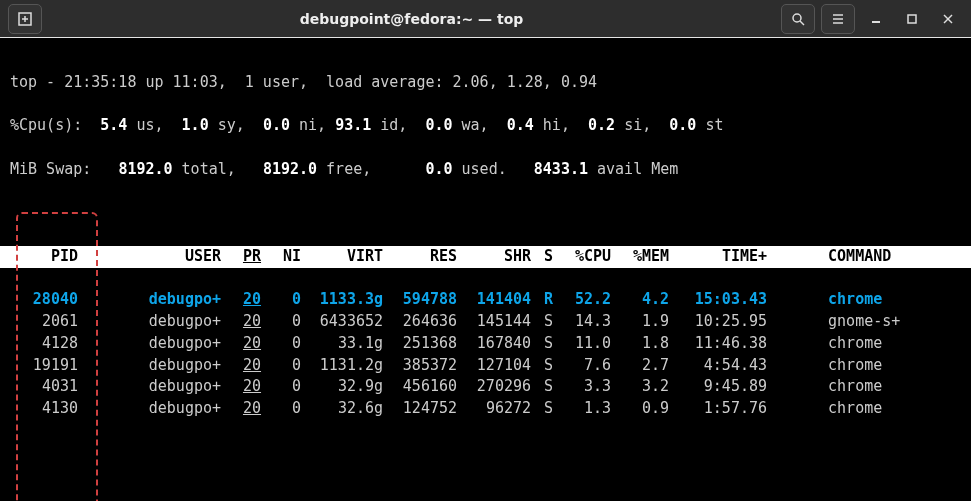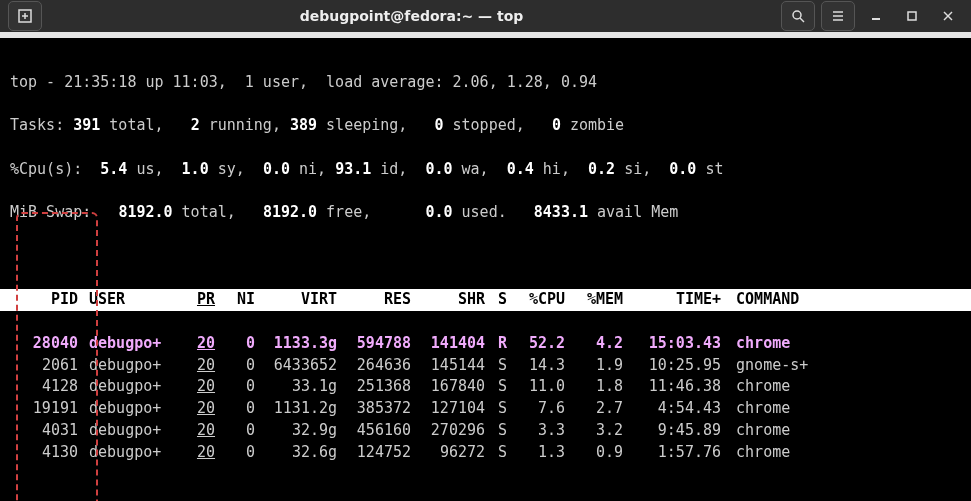--- a/index.html
+++ b/index.html
@@ -12,21 +12,21 @@
   height: 501px;
   overflow: hidden;
 }
 .titlebar {
   background: #2d2d2d;
   height: 38px;
   display: flex;
   align-items: center;
   padding: 0 8px;
   gap: 6px;
-  border-bottom: 6px solid #e5e5e5;
+  border-bottom: 1px solid #e5e5e5;
 }
 .tb-btn {
   width: 34px;
   height: 30px;
   border: 1px solid #555;
   border-radius: 5px;
   background: #333;
   display: flex;
   align-items: center;
   justify-content: center;
@@ -62,23 +62,23 @@
 .bold { font-weight: 700; color: #fff; }
 .header-row {
   background: #fff;
   color: #000;
   font-weight: 700;
   display: block;
   margin: 0 -10px;
   padding: 0 10px;
 }
 .proc-row { display: block; }
-.proc-row.sel { font-weight: 700; color: #f0abfc; }
+.proc-row.sel { font-weight: 700; color: #0ea5e9; }
 .col { display: inline-block; text-align: right; }
-.col.l { text-align: left; }
+.col.l { text-align: right; margin-left: 46px; }
 .c-pid { width: 68px; }
 .c-user { width: 88px; text-align: left; padding-left: 2px; }
 .c-pr { width: 40px; text-decoration: underline; }
 .c-ni { width: 40px; }
 .c-virt { width: 82px; }
 .c-res { width: 74px; }
 .c-shr { width: 74px; }
 .c-s { width: 22px; }
 .c-cpu { width: 58px; }
 .c-mem { width: 58px; text-align: right; }
@@ -132,20 +132,19 @@
       <svg width="12" height="12" viewBox="0 0 12 12">
           <line x1="2" y1="2" x2="10" y2="10" stroke="#ddd" stroke-width="1.5"></line>
           <line x1="10" y1="2" x2="2" y2="10" stroke="#ddd" stroke-width="1.5"></line>
         </svg>
     </div>
   </div>
 </div>
 
 <div class="terminal">
 <span class="line"><span>top - </span><span>21:35:18</span><span> up </span><span>11:03</span>,<span>  1 user,  load average: 2.06, 1.28, 0.94</span></span>
-<span class="line"><span>Tasks:</span><span class="bold"> 391 </span><span>total,   </span><span class="bold">2 </span><span>running, </span><span class="bold">389 </span><span>sleeping,   </span><span class="bold">0 </span><span>stopped,   </span><span class="bold">0 </span><span>zombie</span></span>
 <span class="line"><span>%Cpu(s):  </span><span class="bold">5.4 </span><span>us,  </span><span class="bold">1.0 </span><span>sy,  </span><span class="bold">0.0 </span><span>ni, </span><span class="bold">93.1 </span><span>id,  </span><span class="bold">0.0 </span><span>wa,  </span><span class="bold">0.4 </span><span>hi,  </span><span class="bold">0.2 </span><span>si,  </span><span class="bold">0.0 </span><span>st</span></span>
 <span class="line"><span>MiB Swap:   </span><span class="bold">8192.0 </span><span>total,   </span><span class="bold">8192.0 </span><span>free,      </span><span class="bold">0.0 </span><span>used.   </span><span class="bold">8433.1 </span><span>avail Mem</span></span>
 <span class="line">&nbsp;</span>
 <span class="header-row"><span class="col c-pid">PID</span> <span class="col c-user l">USER</span><span class="col c-pr">PR</span><span class="col c-ni">NI</span><span class="col c-virt">VIRT</span><span class="col c-res">RES</span><span class="col c-shr">SHR</span><span class="col c-s">S</span><span class="col c-cpu">%CPU</span><span class="col c-mem">%MEM</span><span class="col c-time">TIME+</span> <span class="col c-cmd l">COMMAND</span></span>
 <div id="proc-list"><span class="proc-row sel"><span class="col c-pid">28040</span> <span class="col c-user l">debugpo+</span><span class="col c-pr">20</span><span class="col c-ni">0</span><span class="col c-virt">1133.3g</span><span class="col c-res">594788</span><span class="col c-shr">141404</span><span class="col c-s">R</span><span class="col c-cpu">52.2</span><span class="col c-mem">4.2</span><span class="col c-time">15:03.43</span> <span class="col c-cmd l">chrome</span></span><span class="proc-row"><span class="col c-pid">2061</span> <span class="col c-user l">debugpo+</span><span class="col c-pr">20</span><span class="col c-ni">0</span><span class="col c-virt">6433652</span><span class="col c-res">264636</span><span class="col c-shr">145144</span><span class="col c-s">S</span><span class="col c-cpu">14.3</span><span class="col c-mem">1.9</span><span class="col c-time">10:25.95</span> <span class="col c-cmd l">gnome-s+</span></span><span class="proc-row"><span class="col c-pid">4128</span> <span class="col c-user l">debugpo+</span><span class="col c-pr">20</span><span class="col c-ni">0</span><span class="col c-virt">33.1g</span><span class="col c-res">251368</span><span class="col c-shr">167840</span><span class="col c-s">S</span><span class="col c-cpu">11.0</span><span class="col c-mem">1.8</span><span class="col c-time">11:46.38</span> <span class="col c-cmd l">chrome</span></span><span class="proc-row"><span class="col c-pid">19191</span> <span class="col c-user l">debugpo+</span><span class="col c-pr">20</span><span class="col c-ni">0</span><span class="col c-virt">1131.2g</span><span class="col c-res">385372</span><span class="col c-shr">127104</span><span class="col c-s">S</span><span class="col c-cpu">7.6</span><span class="col c-mem">2.7</span><span class="col c-time">4:54.43</span> <span class="col c-cmd l">chrome</span></span><span class="proc-row"><span class="col c-pid">4031</span> <span class="col c-user l">debugpo+</span><span class="col c-pr">20</span><span class="col c-ni">0</span><span class="col c-virt">32.9g</span><span class="col c-res">456160</span><span class="col c-shr">270296</span><span class="col c-s">S</span><span class="col c-cpu">3.3</span><span class="col c-mem">3.2</span><span class="col c-time">9:45.89</span> <span class="col c-cmd l">chrome</span></span><span class="proc-row"><span class="col c-pid">4130</span> <span class="col c-user l">debugpo+</span><span class="col c-pr">20</span><span class="col c-ni">0</span><span class="col c-virt">32.6g</span><span class="col c-res">124752</span><span class="col c-shr">96272</span><span class="col c-s">S</span><span class="col c-cpu">1.3</span><span class="col c-mem">0.9</span><span class="col c-time">1:57.76</span> <span class="col c-cmd l">chrome</span></span></div>
 <div class="highlight-box" id="hl" style="top: 174px; left: 16px; width: 82px; height: 316px;"></div>
 </div>
 
 </body></html>

